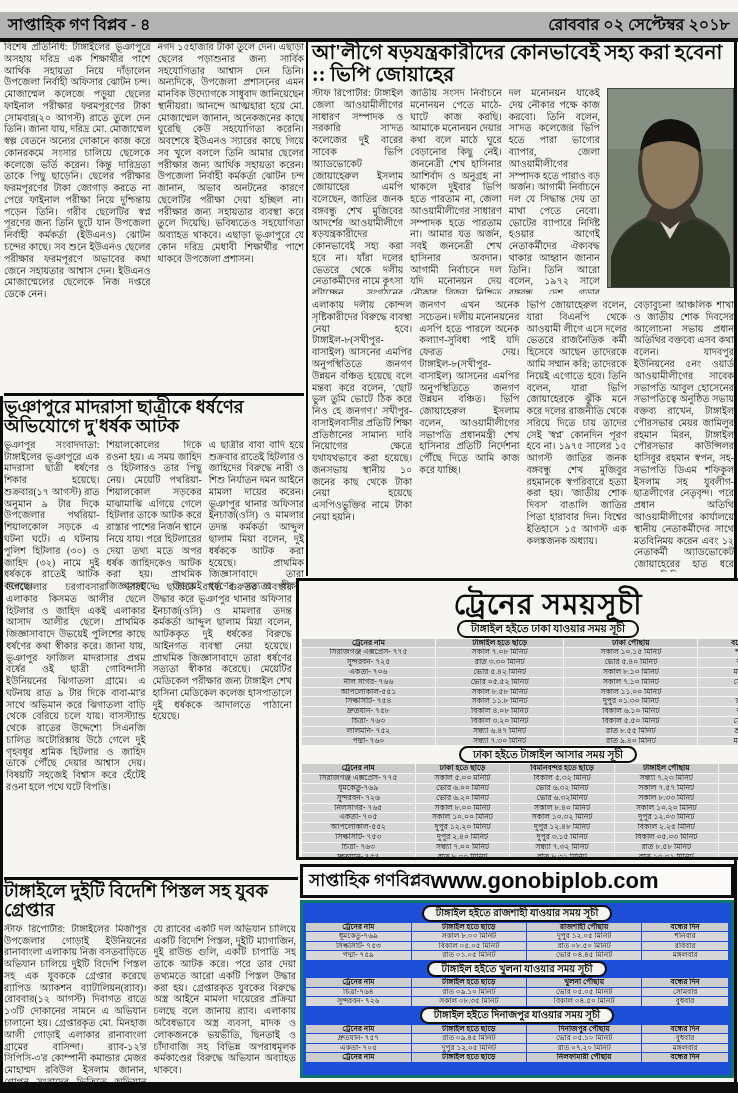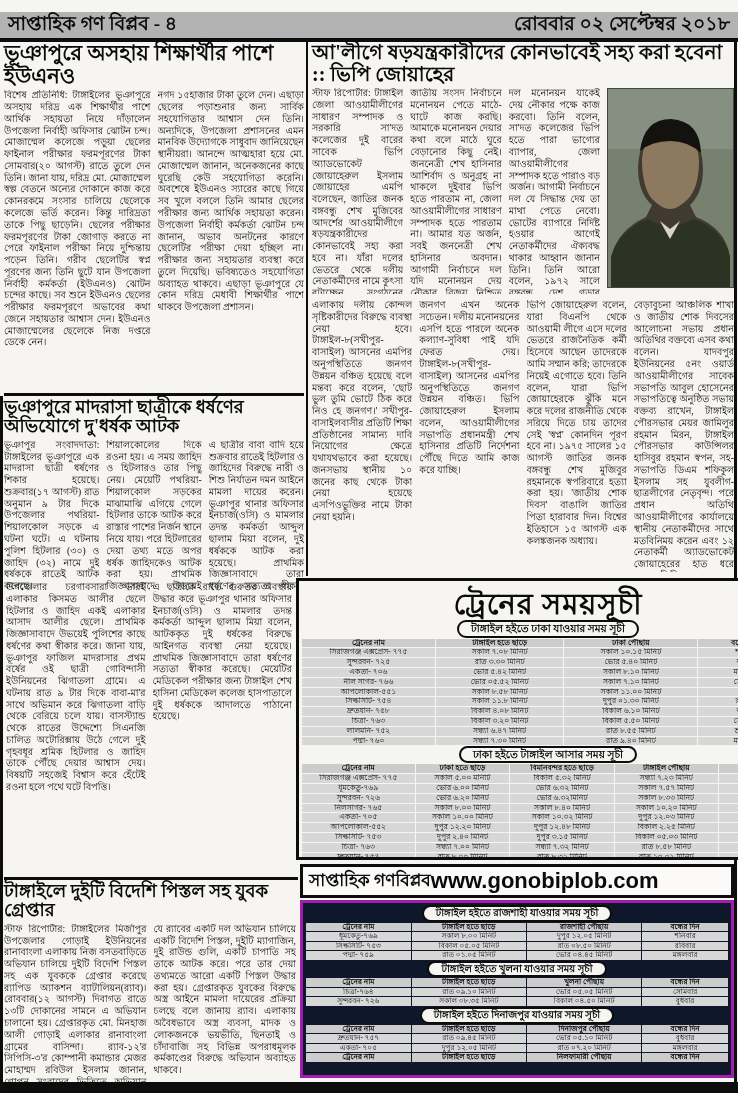--- a/index.html
+++ b/index.html
@@ -6,21 +6,21 @@
   body{
     width:738px;height:1093px;position:relative;overflow:hidden;
     background:#f6f5f2;color:#0b0b0b;
     font-family:"Liberation Serif","DejaVu Sans",serif;
   }
   
   .masthead{
     position:absolute;left:0;top:12px;right:0;height:26px;
     background:#b3b3b3;border-bottom:4px solid #0d0d0d;
     display:flex;align-items:center;justify-content:space-between;
-    padding:0 8px;font-weight:bold;font-size:19px;
+    padding:0 8px;font-weight:bold;font-size:16px;
   }
   .v-rule{position:absolute;background:#0d0d0d;width:2px;}
   .h-rule{position:absolute;background:#0d0d0d;height:3px;}
   .bottom-bar{position:absolute;left:0;top:1082px;width:738px;height:11px;background:#0d0d0d;}
   
   .headline{font-weight:bold;line-height:1.08;margin:0 0 3px 0;}
   .h-a1{font-size:21px;}
   .h-a2{font-size:20px;}
   .h-a3{font-size:18px;}
   .h-a4{font-size:18px;}
@@ -69,21 +69,21 @@
   
   .promo{
     position:absolute;left:300px;top:864px;width:434px;height:34px;
     border:3px solid #0d0d0d;box-sizing:border-box;background:#fbfaf8;
     display:flex;align-items:center;padding:0 6px;
   }
   .promo .bn{font-weight:bold;font-size:17px;white-space:nowrap;}
   .promo .url{font-weight:bold;font-size:22px;font-family:"Liberation Sans","DejaVu Sans",sans-serif;white-space:nowrap;}
   .routes-box{
     position:absolute;left:300px;top:900px;width:434px;height:178px;
-    border:3px solid #a21caf;box-sizing:border-box;background:#0f172a;
+    border:3px solid #0f766e;box-sizing:border-box;background:#1d4ed8;
     overflow:hidden;padding:1px 3px;
   }
   .routes-box .pill{font-size:10px;}
   .routes-box .ttable{font-size:7.4px;}
 </style>
 </head>
 <body>
 
 <div class="masthead">
   <span>সাপ্তাহিক গণ বিপ্লব - ৪</span>
@@ -91,21 +91,20 @@
 </div>
 
 <div class="v-rule" style="left:306px;top:42px;height:534px;"></div>
 <div class="v-rule" style="left:734px;top:42px;height:1040px;width:3px;"></div>
 <div class="v-rule" style="left:0;top:396px;height:686px;width:3px;"></div>
 <div class="h-rule" style="left:4px;top:393px;width:300px;"></div>
 <div class="h-rule" style="left:4px;top:877px;width:294px;"></div>
 <div class="bottom-bar"></div>
 
 <div class="article" id="article-unno">
-  <h1 class="headline h-a1">ভূঞাপুরে অসহায় শিক্ষার্থীর পাশে ইউএনও</h1>
   <div class="cols">
     <div class="col">বিশেষ প্রতিনিধি: টাঙ্গাইলের ভূঞাপুরে অসহায় দরিদ্র এক শিক্ষার্থীর পাশে আর্থিক সহায়তা নিয়ে দাঁড়ালেন উপজেলা নির্বাহী অফিসার ঝোটন চন্দ। মোজাম্মেল কলেজে পড়ুয়া ছেলের ফাইনাল পরীক্ষার ফরমপূরণের টাকা সোমবার(২০ আগস্ট) রাতে তুলে দেন তিনি। জানা যায়, দরিদ্র মো. মোজাম্মেল স্বল্প বেতনে অন্যের দোকানে কাজ করে কোনরকমে সংসার চালিয়ে ছেলেকে কলেজে ভর্তি করেন। কিন্তু দারিদ্রতা তাকে পিছু ছাড়েনি। ছেলের পরীক্ষার ফরমপূরণের টাকা জোগাড় করতে না পেরে ফাইনাল পরীক্ষা নিয়ে দুশ্চিন্তায় পড়েন তিনি। গরীব ছেলেটির স্বপ্ন পূরণের জন্য তিনি ছুটে যান উপজেলা নির্বাহী কর্মকর্তা (ইউএনও) ঝোটন চন্দের কাছে। সব শুনে ইউএনও ছেলের পরীক্ষার ফরমপূরণে অভাবের কথা জেনে সহায়তার আশ্বাস দেন। ইউএনও মোজাম্মেলের ছেলেকে নিজ দপ্তরে ডেকে নেন।</div>
     <div class="col">নগদ ১৫হাজার টাকা তুলে দেন। এছাড়া ছেলের পড়াশুনার জন্য সার্বিক সহযোগিতার আশ্বাস দেন তিনি। অন্যদিকে, উপজেলা প্রশাসনের এমন মানবিক উদ্যোগকে সাধুবাদ জানিয়েছেন স্থানীয়রা। আনন্দে আত্মহারা হয়ে মো. মোজাম্মেল জানান, অনেকজনের কাছে ঘুরেছি কেউ সহযোগিতা করেনি। অবশেষে ইউএনও স্যারের কাছে গিয়ে সব খুলে বললে তিনি আমার ছেলের পরীক্ষার জন্য আর্থিক সহায়তা করেন। উপজেলা নির্বাহী কর্মকর্তা ঝোটন চন্দ জানান, অভাব অনটনের কারণে ছেলেটির পরীক্ষা দেয়া হচ্ছিল না। পরীক্ষার জন্য সহায়তার ব্যবস্থা করে তুলে দিয়েছি। ভবিষ্যতেও সহযোগিতা অব্যাহত থাকবে। এছাড়া ভূঞাপুরে যে কোন দরিদ্র মেধাবী শিক্ষার্থীর পাশে থাকবে উপজেলা প্রশাসন।</div>
   </div>
 </div>
 
 <div class="article" id="article-vp">
   <h1 class="headline h-a2">আ'লীগে ষড়যন্ত্রকারীদের কোনভাবেই সহ্য করা হবেনা :: ভিপি জোয়াহের</h1>
   <div class="cols row-a">
     <div class="col">স্টাফ রিপোর্টার: টাঙ্গাইল জেলা আওয়ামীলীগের সাধারণ সম্পাদক ও সরকারি সা'দত কলেজের দুই বারের সাবেক ভিপি অ্যাডভোকেট জোয়াহেরুল ইসলাম জোয়াহের এমপি বলেছেন, জাতির জনক বঙ্গবন্ধু শেখ মুজিবের আদর্শের আওয়ামীলীগে ষড়যন্ত্রকারীদের কোনভাবেই সহ্য করা হবে না। যাঁরা দলের ভেতরে থেকে দলীয় নেতাকর্মীদের নামে কুৎসা রটাচ্ছেন, সংগঠনের বিরুদ্ধে অপচেষ্টা করেন- তাদেরকে কঠোর হস্তে দমন করা হবে। তিনি দলীয় কোন্দল সৃষ্টিকারীদের রাজনৈতিকভাবে মোকাবেলা করার কথা বলেন।</div>

